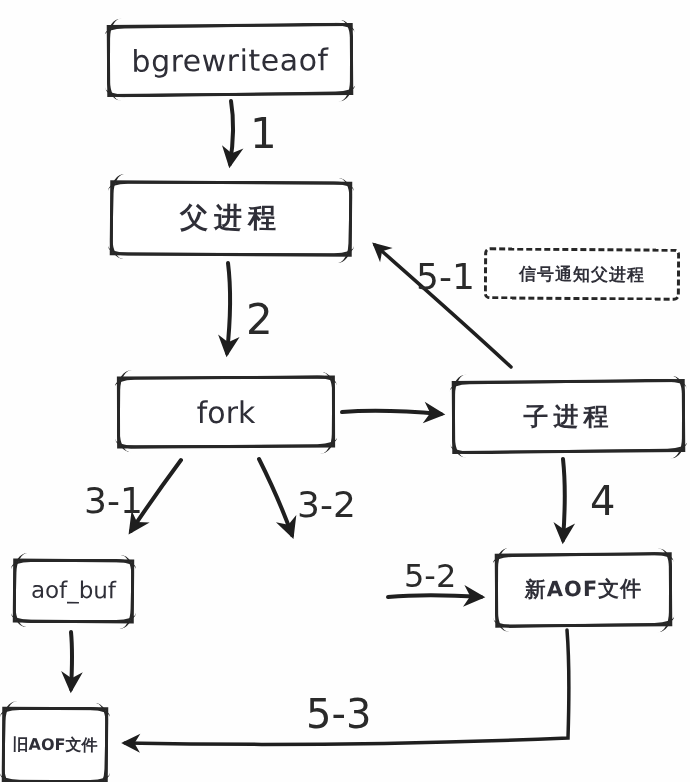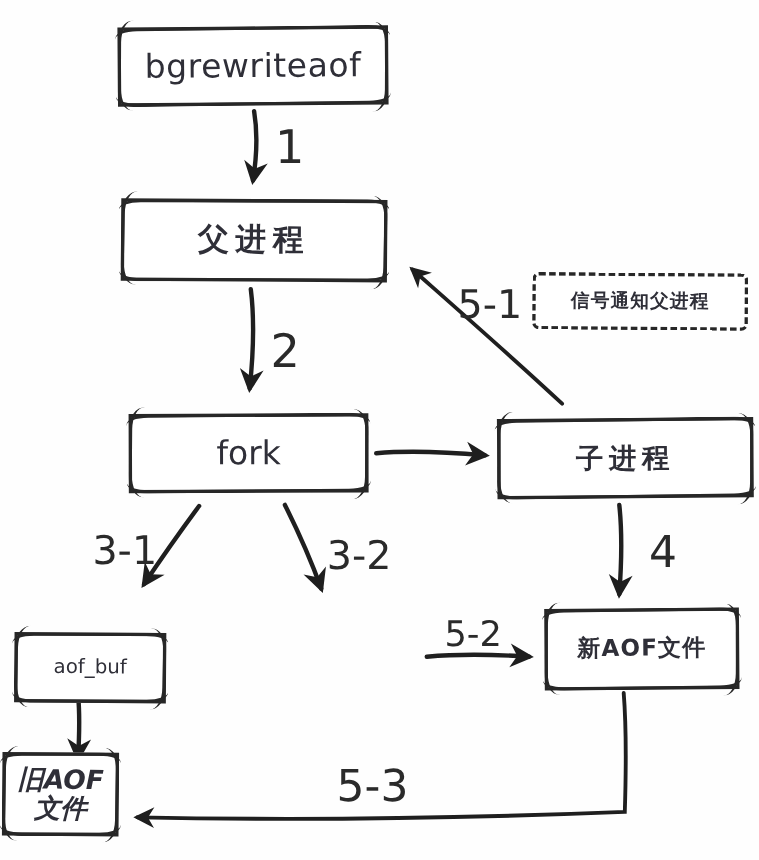--- a/index.html
+++ b/index.html
@@ -29,24 +29,24 @@
   .t1{transform:rotate(-.45deg);}
   .t2{transform:rotate(.4deg);}
   .t3{transform:rotate(-.2deg);}
   .bold{font-weight:bold;}
   
   #n-bgrewriteaof{left:107px;top:24px;width:246px;height:72px;font-size:30px;letter-spacing:.5px;}
   #n-parent{left:110px;top:181px;width:242px;height:75px;font-size:28px;letter-spacing:6px;}
   #n-fork{left:117px;top:376px;width:218px;height:72px;font-size:30px;}
   #n-child{left:452px;top:380px;width:233px;height:73px;font-size:25px;letter-spacing:5px;}
   #n-signal{left:484px;top:248px;width:196px;height:52px;font-size:17px;letter-spacing:1px;}
-  #n-aofbuf{left:13px;top:559px;width:138px;height:64px;font-size:18px;margin-top:16px;}
+  #n-aofbuf{left:13px;top:559px;width:121px;height:64px;font-size:23px;}
   #n-aofrewritebuf{left:163px;top:558px;width:220px;height:68px;font-size:23px;}
   #n-newaof{left:495px;top:553px;width:177px;height:74px;font-size:21px;letter-spacing:1px;}
-  #n-oldaof{left:2px;top:684px;width:106px;height:76px;font-size:24px;font-style:italic;}
+  #n-oldaof{left:2px;top:707px;width:106px;height:76px;font-size:16px;}
   .wires{position:absolute;left:0;top:0;width:690px;height:782px;pointer-events:none;}
   .wire{fill:none;stroke:#1f1f1f;stroke-width:4;stroke-linecap:round;}
   .wire.thin{stroke-width:3.5;}
   .elabel{
     fill:#2a2a2a;font-family:"DejaVu Sans","Liberation Sans",sans-serif;
     font-weight:500;
   }
 </style>
 </head>
 <body>

